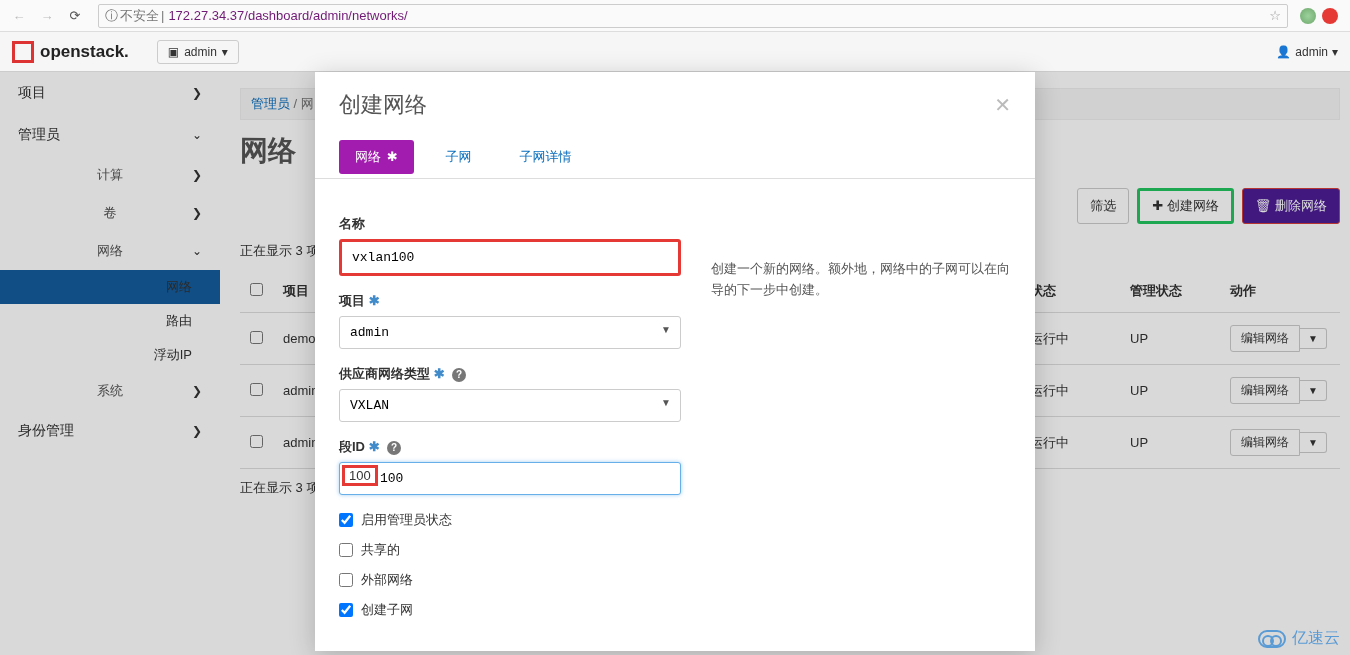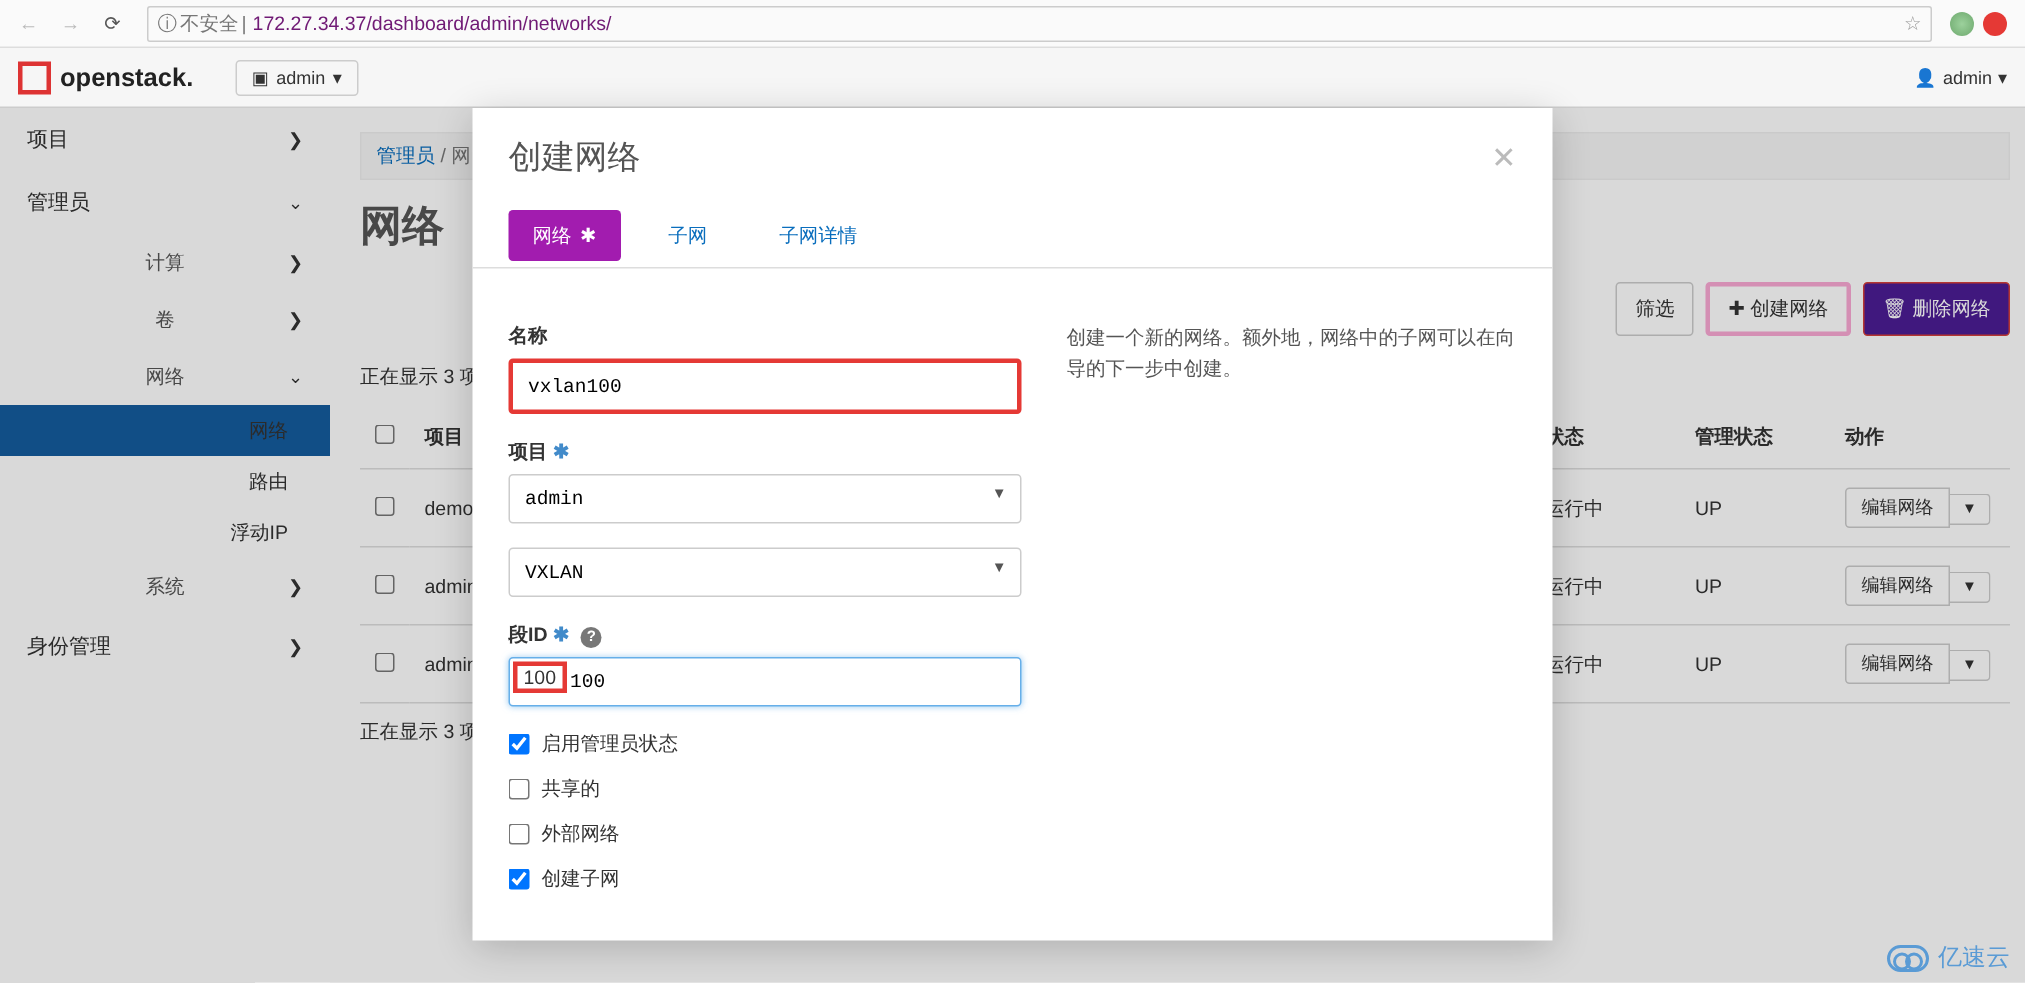--- a/index.html
+++ b/index.html
@@ -36,21 +36,21 @@
     .side-tree-item.active-wrap::after{content:""; clear:both; display:table;}
     .chev { font-size: 12px; color: #333; }
 
     
     .main { position: absolute; top: 72px; left: 230px; right: 0; padding: 16px 10px 0; }
     .breadcrumb { color: #777; font-size: 13px; padding: 6px 10px; background: #f6f6f6; border: 1px solid #eee; margin-bottom: 12px;}
     .breadcrumb a { color: #0a6ebd; text-decoration: none;}
     .page-title { font-size: 28px; color: #555; margin-bottom: 18px; }
     .actions-row { display:flex; justify-content:flex-end; gap:8px; margin-bottom: 8px;}
     .btn { border: 1px solid #ccc; padding: 6px 12px; border-radius: 3px; background: #fff; cursor: pointer; font-size: 13px; color: #333;}
-    .btn.primary-outline { border: 3px solid #f9a8d4; color: #333;}
+    .btn.primary-outline { border: 3px solid #22c55e; color: #333;}
     .btn.danger { background: #4c1d95; color: #fff; border-color: #d43f3a;}
     .table { width: 100%; border-collapse: collapse; }
     .table th, .table td { text-align: left; padding: 12px 10px; border-bottom: 1px solid #ddd; font-size: 13px; color: #333;}
     .table th { font-weight: bold; }
     .row-btn { border:1px solid #ccc; padding: 4px 10px; border-radius:3px 0 0 3px; background:#fff; font-size:12px; display:inline-block;}
     .row-btn-caret { border:1px solid #ccc; border-left:none; padding: 4px 8px; border-radius:0 3px 3px 0; background:#fff; font-size:10px; display:inline-block;}
     .showing { padding: 10px 0; color:#333; font-size:13px;}
     .chk { width: 13px; height: 13px; }
 
     
@@ -58,21 +58,21 @@
     .modal { position: absolute; top: 72px; left: 50%; transform: translateX(-50%); width: 720px; background: #fff; box-shadow: 0 5px 25px rgba(0,0,0,0.2); }
     .modal-header { padding: 18px 24px 10px; display:flex; justify-content:space-between; align-items:center;}
     .modal-title { font-size: 22px; font-weight: normal; color: #555;}
     .close-x { font-size: 20px; color: #bbb; cursor: pointer;}
     .tabs { display: flex; gap: 16px; padding: 0 24px; margin-top: 10px;}
     .tab { padding: 8px 16px; font-size: 13px; color: #0a6ebd; cursor: pointer; border-radius: 3px;}
     .tab.active { background: #a21caf; color: #fff;}
     .tab .ast { color: #fff; margin-left:2px;}
     .modal-body { display: flex; padding: 20px 24px; gap: 30px;}
     .form-col { flex: 1; }
-    .help-col { width: 300px; font-size: 13px; color: #555; line-height: 1.6;}
+    .help-col { width: 300px; font-size: 13px; color: #555; line-height: 1.6; margin-top: 44px;}
     .form-group { margin-bottom: 16px; }
     .form-label { display: block; font-size: 13px; color: #333; margin-bottom: 6px; font-weight:bold;}
     .required-ast { color: #428bca; font-weight:bold; }
     .help-icon { display:inline-block; width:14px; height:14px; border-radius:50%; background:#777; color:#fff; font-size:10px; text-align:center; line-height:14px; margin-left:4px;}
     .form-input { width: 100%; padding: 8px 10px; border: 1px solid #ccc; border-radius: 3px; font-size: 13px; font-family: Liberation Mono, monospace;}
     .form-input.hl { border:3px solid #e53935; }
     .form-input.hl-inner { border: 1px solid #66afe9; box-shadow: 0 0 4px rgba(102,175,233,0.6);}
     .select-wrap { position: relative;}
     .select-wrap::after { content: "▼"; position:absolute; right:10px; top:8px; font-size:10px; color:#555; pointer-events:none;}
     .check-row { display:flex; align-items:center; gap:8px; margin-bottom: 12px; font-size:13px; color:#333;}
@@ -222,20 +222,21 @@
     <div class="form-col">
       <div class="form-group">
         <label class="form-label">名称</label>
         <input class="form-input hl" value="vxlan100" style="">
       </div>
       <div class="form-group">
         <label class="form-label"><span>项目</span> <span class="required-ast">✱</span></label>
         <div class="select-wrap"><input class="form-input" readonly="" value="admin" style=""></div>
       </div>
       <div class="form-group">
+        <label class="form-label"><span>供应商网络类型</span> <span class="required-ast">✱</span> <span class="help-icon">?</span></label>
         <div class="select-wrap"><input class="form-input" readonly="" value="VXLAN" style=""></div>
       </div>
       <div class="form-group">
         <label class="form-label"><span>段ID</span> <span class="required-ast">✱</span> <span class="help-icon">?</span></label>
         <div style="position:relative">
           <input class="form-input hl-inner" style="padding-left: 40px;" value="100">
           <span style="position:absolute; left:3px; top:3px; border:3px solid #e53935; padding:0px 4px; font-size:13px; background:transparent; pointer-events:none;">100</span>
         </div>
       </div>
       <div class="check-row">

